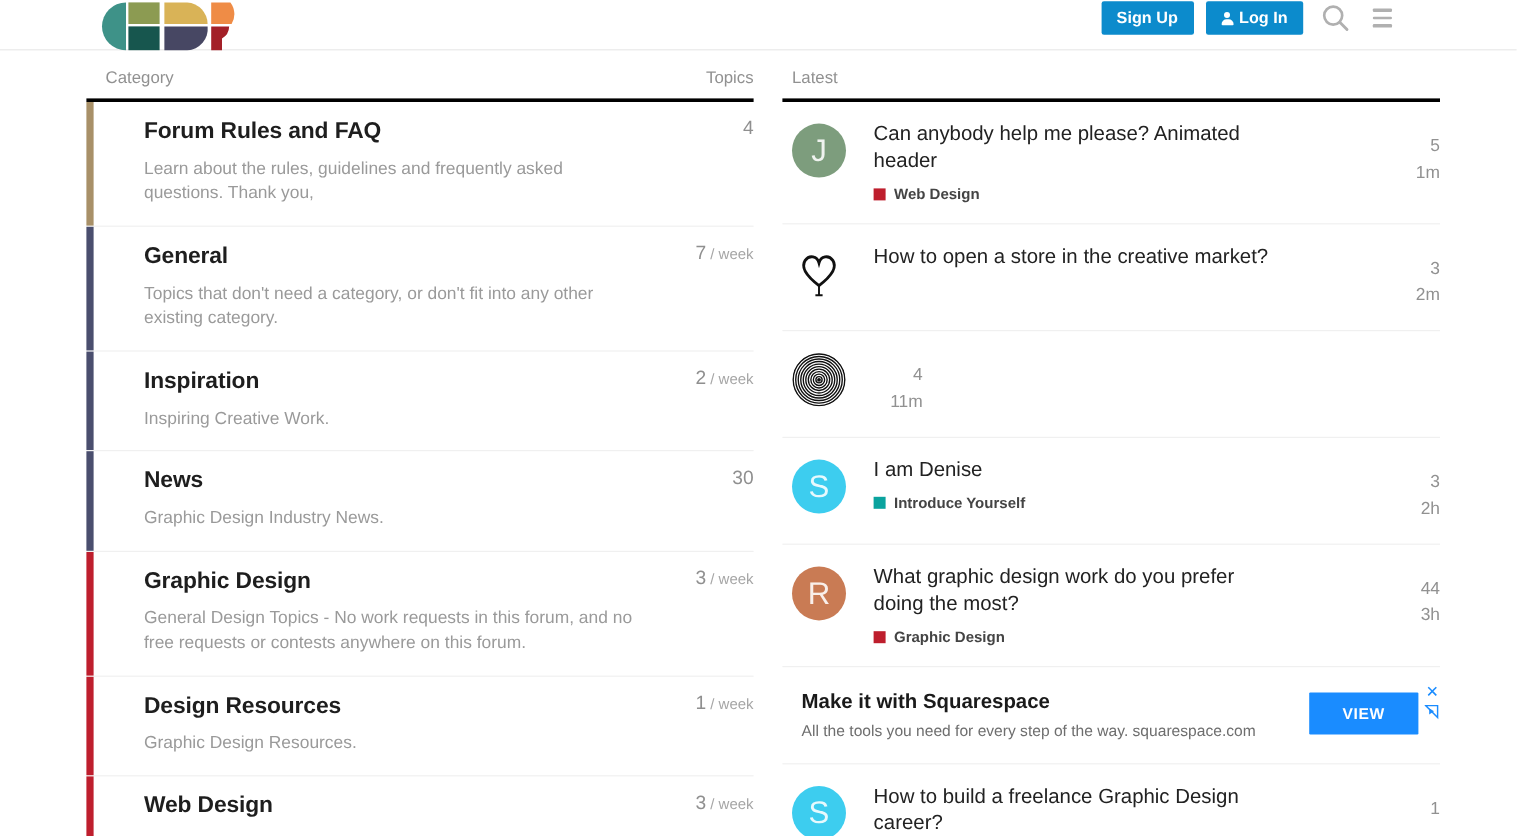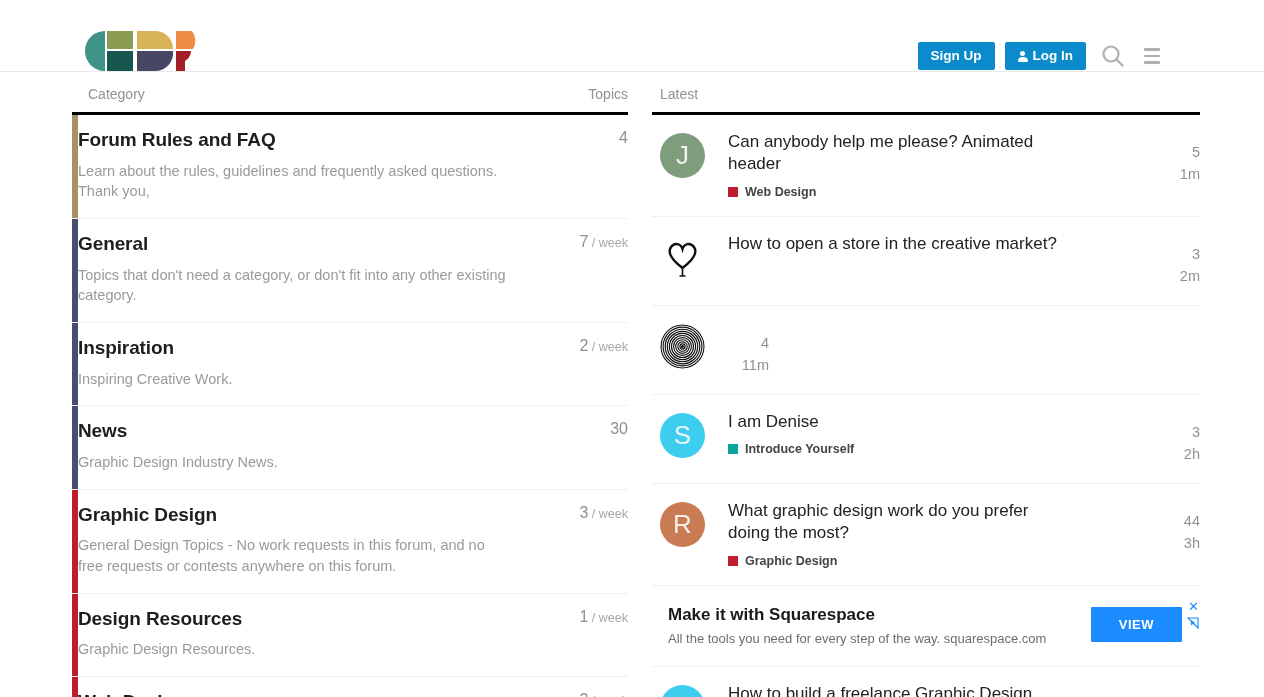--- a/index.html
+++ b/index.html
@@ -8,25 +8,25 @@
     width: 1264px;
     height: 697px;
     overflow: hidden;
     background: #ffffff;
     font-family: "Liberation Sans", sans-serif;
     -webkit-font-smoothing: antialiased;
   }
 
   
   .site-header {
-    height: 72px;
+    height: 42px;
     background: #ffffff;
     border-bottom: 1px solid #e9e9e9;
     display: flex;
-    align-items: flex-end;
+    align-items: flex-start;
     padding: 0 100px 0 72px;
     position: relative;
   }
   .logo {
     display: flex;
     align-items: flex-end;
     height: 42px;
     gap: 1px;
   }
   .logo svg { display: block; }
@@ -123,22 +123,23 @@
     border-bottom: 1px solid #f0f0f0;
     position: relative;
   }
   .cat-row:last-child { border-bottom: none; }
   .cat-stripe {
     width: 6px;
     flex: none;
   }
   .cat-body {
     flex: 1;
-    padding: 14px 0 16px 0;
+    padding: 14px 0 16px 12px;
     min-width: 0;
+    margin-left: 30px;
   }
   .cat-title {
     font-size: 19px;
     font-weight: bold;
     color: #1e1e1e;
     letter-spacing: -0.1px;
     line-height: 1.2;
   }
   .cat-desc {
     font-size: 14.5px;

